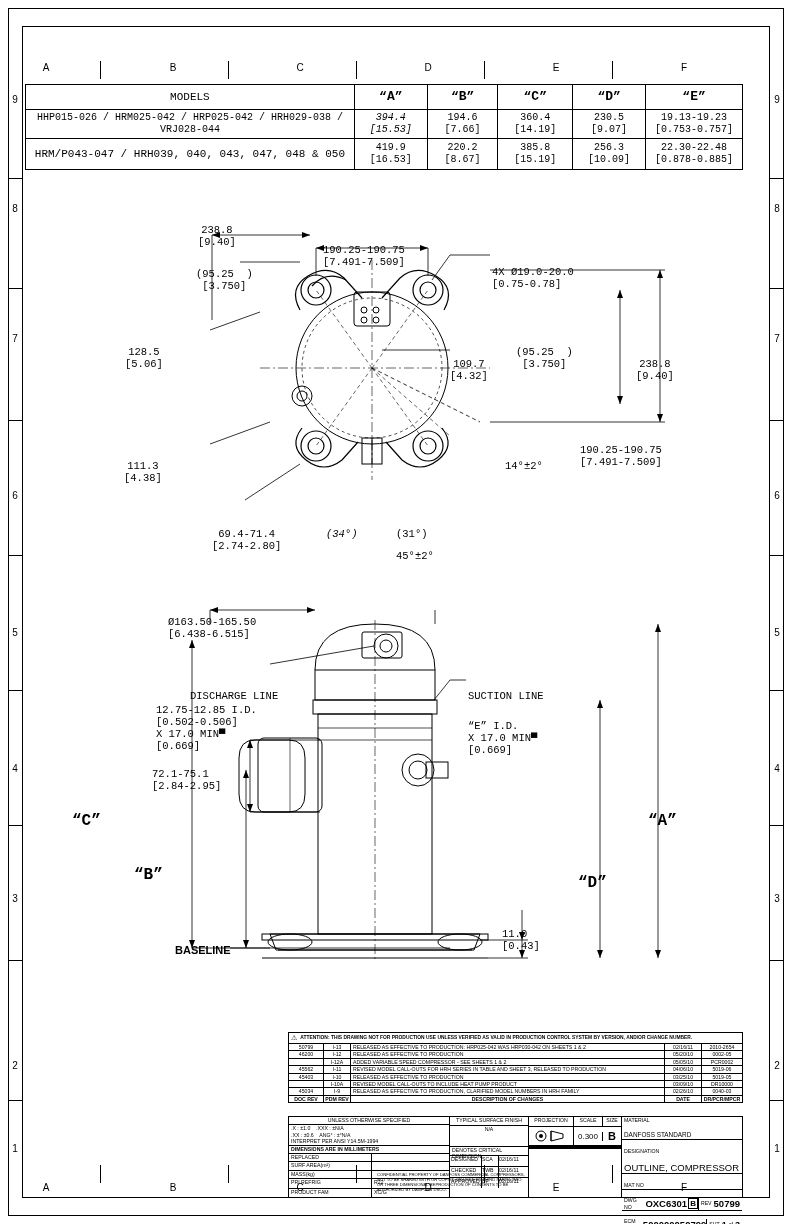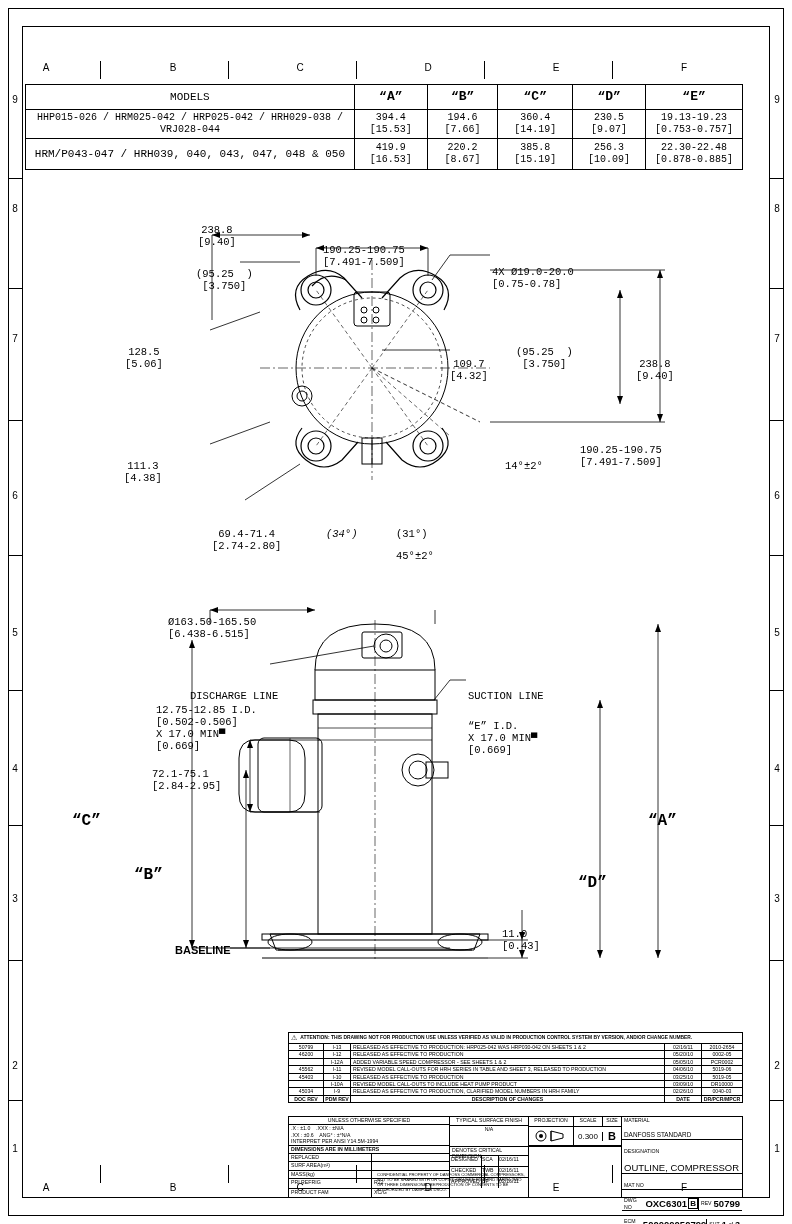--- a/index.html
+++ b/index.html
@@ -99,21 +99,21 @@
         <tr>
       <td class="hdr" style="width:345px;height:22px;">MODELS</td>
       <td class="big" style="width:70px;">“A”</td>
       <td class="big" style="width:68px;">“B”</td>
       <td class="big" style="width:72px;">“C”</td>
       <td class="big" style="width:70px;">“D”</td>
       <td class="big" style="width:93px;">“E”</td>
     </tr>
     <tr>
       <td style="height:26px;">HHP015-026 / HRM025-042 / HRP025-042 / HRH029-038 / VRJ028-044</td>
-      <td style="white-space:pre;">394.4
+      <td style="white-space:pre;font-style:italic;">394.4
 [15.53]</td>
       <td style="white-space:pre;">194.6
 [7.66]</td>
       <td style="white-space:pre;">360.4
 [14.19]</td>
       <td style="white-space:pre;">230.5
 [9.07]</td>
       <td style="white-space:pre;">19.13-19.23
 [0.753-0.757]</td>
     </tr>
@@ -470,21 +470,21 @@
         <div class="tbtxt" style="flex:1;">02/16/11</div>
       </div>
     </div>
 
     <div style="width:92px;border-right:1px solid #000;display:flex;flex-direction:column;">
       <div style="display:flex;border-bottom:1px solid #000;height:9px;">
         <div class="tbtxt" style="width:44px;border-right:1px solid #000;text-align:center;">PROJECTION</div>
         <div class="tbtxt" style="width:28px;border-right:1px solid #000;text-align:center;">SCALE</div>
         <div class="tbtxt" style="flex:1;text-align:center;">SIZE</div>
       </div>
-      <div style="display:flex;border-bottom:2px solid #000000;height:18px;align-items:center;">
+      <div style="display:flex;border-bottom:4px solid #000000;height:18px;align-items:center;">
         <div style="width:44px;border-right:1px solid #000;height:100%;display:flex;align-items:center;justify-content:center;">
           <svg width="36" height="12" viewBox="0 0 36 12">
               <circle cx="8" cy="6" r="5" fill="none" stroke="#000" stroke-width="1"></circle>
               <circle cx="8" cy="6" r="2" fill="#000"></circle>
               <path d="M18 1 L30 4 L30 8 L18 11 Z" fill="none" stroke="#000" stroke-width="1"></path>
               <line x1="18" y1="1" x2="18" y2="11" stroke="#000"></line>
             </svg>
         </div>
         <div class="tbtxt8" style="width:28px;border-right:1px solid #000;text-align:center;">0.300</div>
         <div style="flex:1;text-align:center;font-size:11px;font-weight:bold;font-family:'Liberation Sans',sans-serif;">B</div>

